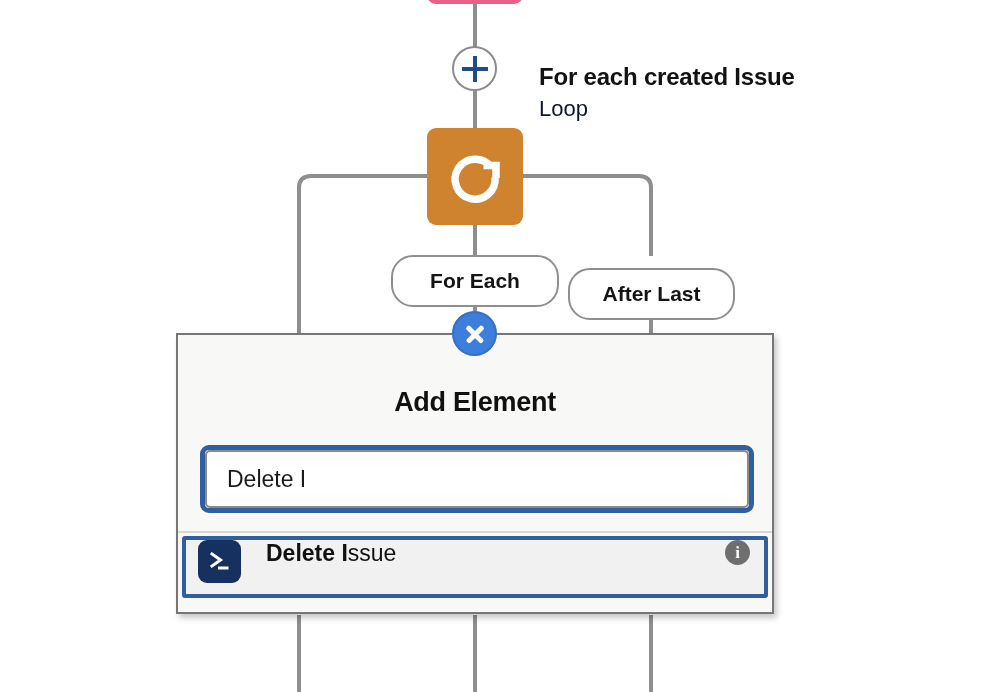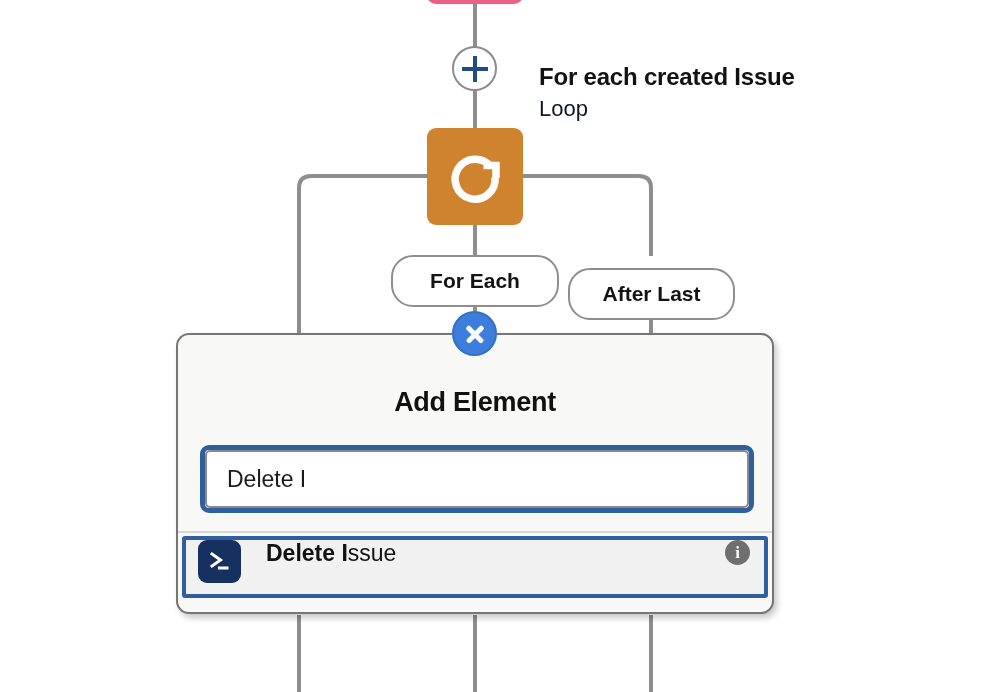--- a/index.html
+++ b/index.html
@@ -96,21 +96,21 @@
   }
   .close-btn .x:before { transform: rotate(45deg); }
   .close-btn .x:after  { transform: rotate(-45deg); }
 
   .modal {
     position: absolute;
     left: 176px; top: 333px;
     width: 598px; height: 281px;
     background: #f8f8f6;
     border: 2px solid #767676;
-    border-radius: 13px;
+    border-radius: 0;
     box-shadow: 3px 4px 6px rgba(0,0,0,0.22);
     z-index: 30;
   }
   .modal-title {
     position: absolute; left: 0; top: 52px; width: 100%;
     text-align: center;
     font-size: 27px; font-weight: bold; color: #111111;
     letter-spacing: -0.3px;
   }
 

